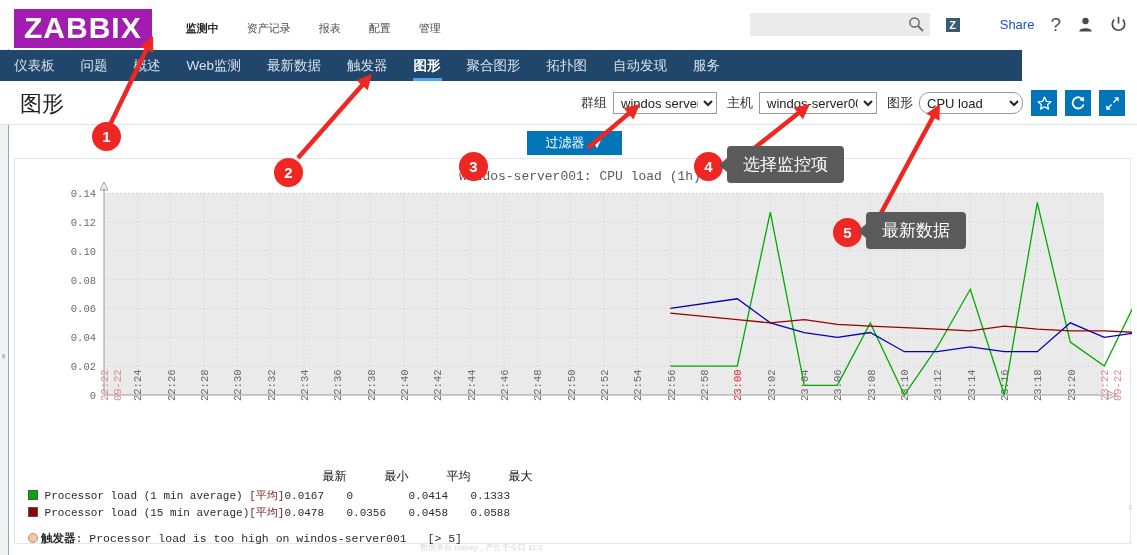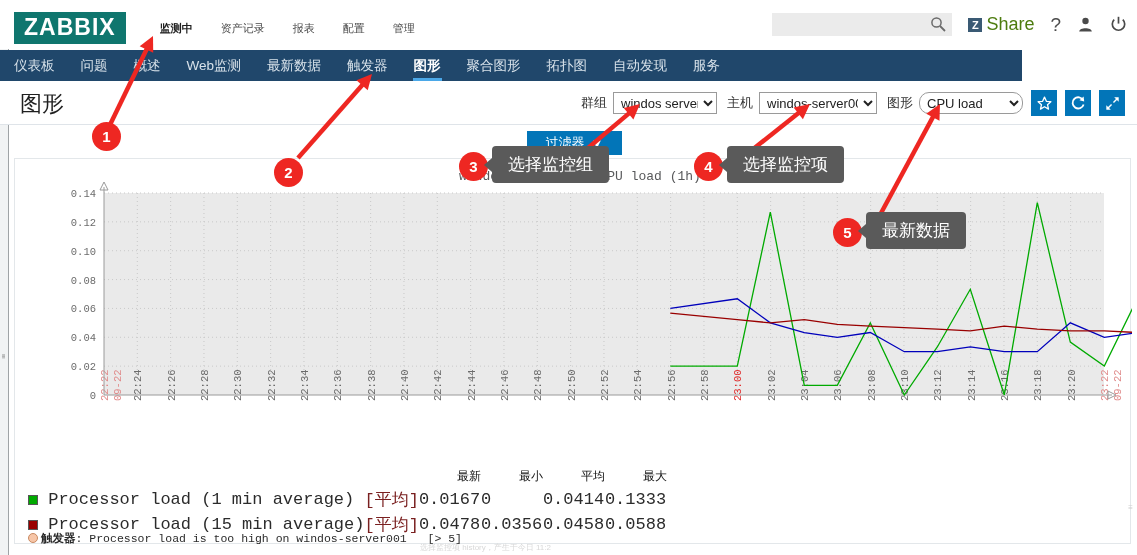--- a/index.html
+++ b/index.html
@@ -10,22 +10,22 @@
     background:#ffffff;
     overflow:hidden;
     position:relative;
   }
   
   .topbar{
     position:absolute; left:0; top:7px; width:1137px; height:42px;
     background:#fff; display:flex; align-items:center;
   }
   .logo{
-    margin-left:14px; background:#0f766e; color:#fff;
-    font-weight:bold; font-size:23px; letter-spacing:1px;
+    margin-left:14px; background:#a21caf; color:#fff;
+    font-weight:bold; font-size:30px; letter-spacing:1px;
     padding:2px 10px 3px 10px; font-family:"Liberation Sans", sans-serif;
   }
   .mainnav{ display:flex; align-items:center; margin-left:20px; }
   .mainnav a{
     color:#4a4a4a; font-size:11px; text-decoration:none;
     padding:4px 14px; white-space:nowrap;
   }
   .mainnav a.sel{ color:#1f1f1f; font-weight:bold; }
   .topright{
     position:absolute; right:10px; top:6px; display:flex; align-items:center; gap:0;
@@ -36,21 +36,21 @@
     font-size:12px; padding:0 24px 0 6px; color:#333;
   }
   .searchicon{
     position:absolute; right:6px; top:3px; width:16px; height:16px; cursor:pointer;
   }
   .sharebtn{ display:flex; align-items:center; margin-left:16px; cursor:pointer; }
   .sharebadge{
     background:#3a5a74; color:#fff; font-size:11px; font-weight:bold;
     width:14px; height:14px; line-height:14px; text-align:center; margin-right:4px;
   }
-  .sharetext{ font-size:18px; color:#4d7c0f; }
+  .sharetext{ font-size:13px; color:#1d4ed8;margin-left:36px; }
   .ticon{ margin-left:16px; cursor:pointer; color:#4a4a4a; display:flex; align-items:center; }
   .qmark{ font-size:19px; }
   
   .subnav{
     position:absolute; left:0; top:50px; width:1022px; height:31px;
     background:#20476b; display:flex; align-items:center;
   }
   .subnav a{
     color:#d8e2ea; font-size:13.5px; text-decoration:none;
     padding:0 13px; line-height:31px; position:relative; white-space:nowrap;
@@ -102,21 +102,21 @@
     font-family:"Liberation Mono", monospace; font-size:13px; color:#58595b;
     white-space:nowrap;
   }
   svg.plot{ position:absolute; left:0; top:0; }
   
   .legend{
     position:absolute; left:28px; top:468px;
     font-family:"Liberation Mono", monospace; font-size:11.5px; color:#2b2b2b;
   }
   .legend table{ border-collapse:collapse; }
-  .legend td{ padding:0 0 2px 0; font-family:"Liberation Mono", monospace; font-size:17px; white-space:nowrap;}
+  .legend td{ padding:0 0 2px 0; font-family:"Liberation Mono", monospace; font-size:11px; white-space:nowrap;}
   .hdr td{ text-align:right; padding-bottom:3px; font-family:"Liberation Sans", sans-serif; font-size:12px; color:#111;}
   .swatch{ display:inline-block; width:10px; height:10px; border:1px solid #555; vertical-align:-1px; }
   .c-name{ padding-right:18px; }
   .c-agg{ padding-right:16px; color:#7a2020; }
   .num{ text-align:left; width:62px; }
   .trigger{
     position:absolute; left:28px; top:531px;
     font-family:"Liberation Mono", monospace; font-size:11.5px; color:#2b2b2b;
     white-space:nowrap;
   }
@@ -392,36 +392,35 @@
     </tr>
   </tbody>
     </table>
 </div>
 
 <div class="trigger">
   <span class="tdot"></span><span class="zh">触发器</span>: <span>Processor load is too high on windos-server001</span> &nbsp; <span>[&gt; 5]</span>
 </div>
 
 <div class="scrollthumb">≡</div>
-<div class="footnote">选择监控项 history，产生于今日 11:2</div>
+<div class="footnote">数据来自 history，产生于今日 11:2</div>
 
 <svg class="anno" id="arrows">
     <line x1="107" y1="131" x2="148.2061059690213" y2="45.9004333248473" stroke="#ee2722" stroke-width="4.5"></line>
     <polygon points="153,36 153.21316722469766,52.76915500954996 139.71257632717862,46.23202678548812" fill="#ee2722"></polygon>
     <line x1="298" y1="158" x2="364.72866402624106" y2="82.25394894318585" stroke="#ee2722" stroke-width="4.5"></line>
     <polygon points="372,74 367.7122343152281,90.21311399554364 356.456849392702,80.29765584950869" fill="#ee2722"></polygon>
     <line x1="588" y1="148" x2="631.6027508609398" y2="111.10536465612792" stroke="#ee2722" stroke-width="4.5"></line>
     <polygon points="640,104 633.3937725304596,119.41453076226097 623.704638908467,107.96373648172425" fill="#ee2722"></polygon>
     <line x1="752" y1="150" x2="801.3815255300151" y2="110.83534182102248" stroke="#ee2722" stroke-width="4.5"></line>
     <polygon points="810,104 802.9079951461723,119.19715325820216 793.5870744811417,107.44468807185915" fill="#ee2722"></polygon>
     <line x1="880" y1="215" x2="934.7693126219798" y2="113.6767716493374" stroke="#ee2722" stroke-width="4.5"></line>
     <polygon points="940,104 939.4650433363388,120.76197546138296 926.2694456326969,113.62921994590086" fill="#ee2722"></polygon>
   </svg>
 <div class="anno" id="annolayer">
     <div class="badge" style="left: 92px; top: 122px;">1</div>
     <div class="badge" style="left: 274px; top: 158px;">2</div>
     <div class="badge" style="left: 459px; top: 152px;">3</div>
-    <div class="callout" style="left: 492px; top: 146px;">选择监控组</div>
     <div class="badge" style="left: 694px; top: 152px;">4</div>
     <div class="callout" style="left: 727px; top: 146px;">选择监控项</div>
     <div class="badge" style="left: 833px; top: 218px;">5</div>
     <div class="callout" style="left: 866px; top: 212px;">最新数据</div>
   </div>
 
 </body></html>

